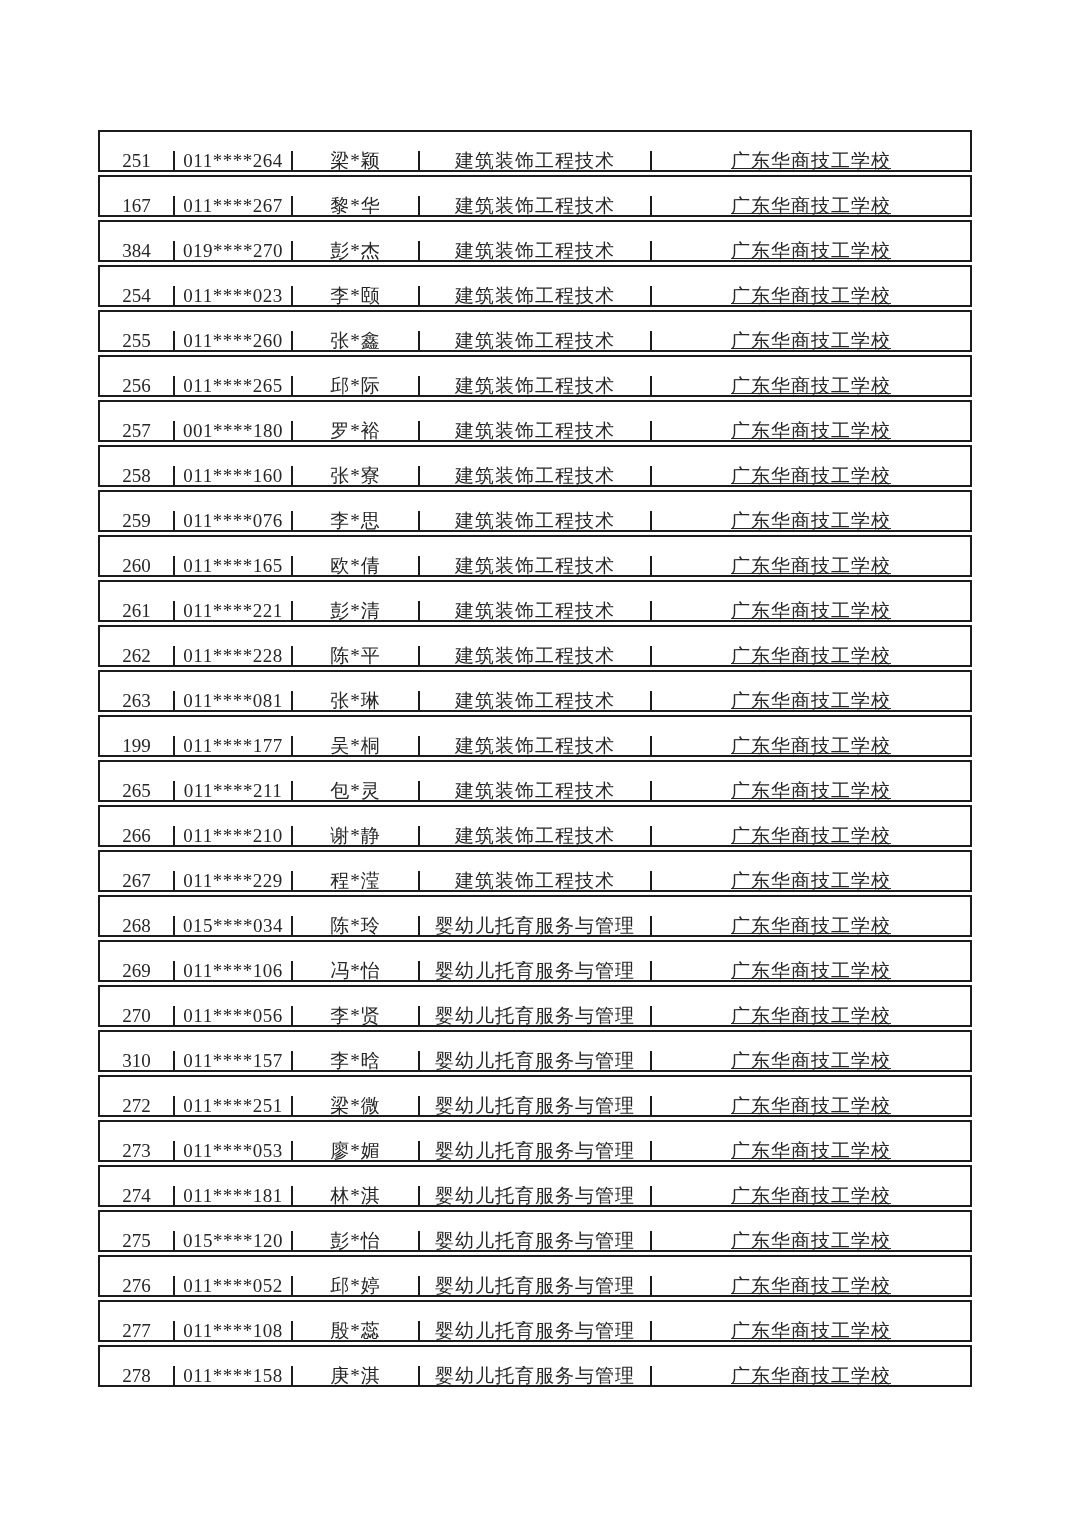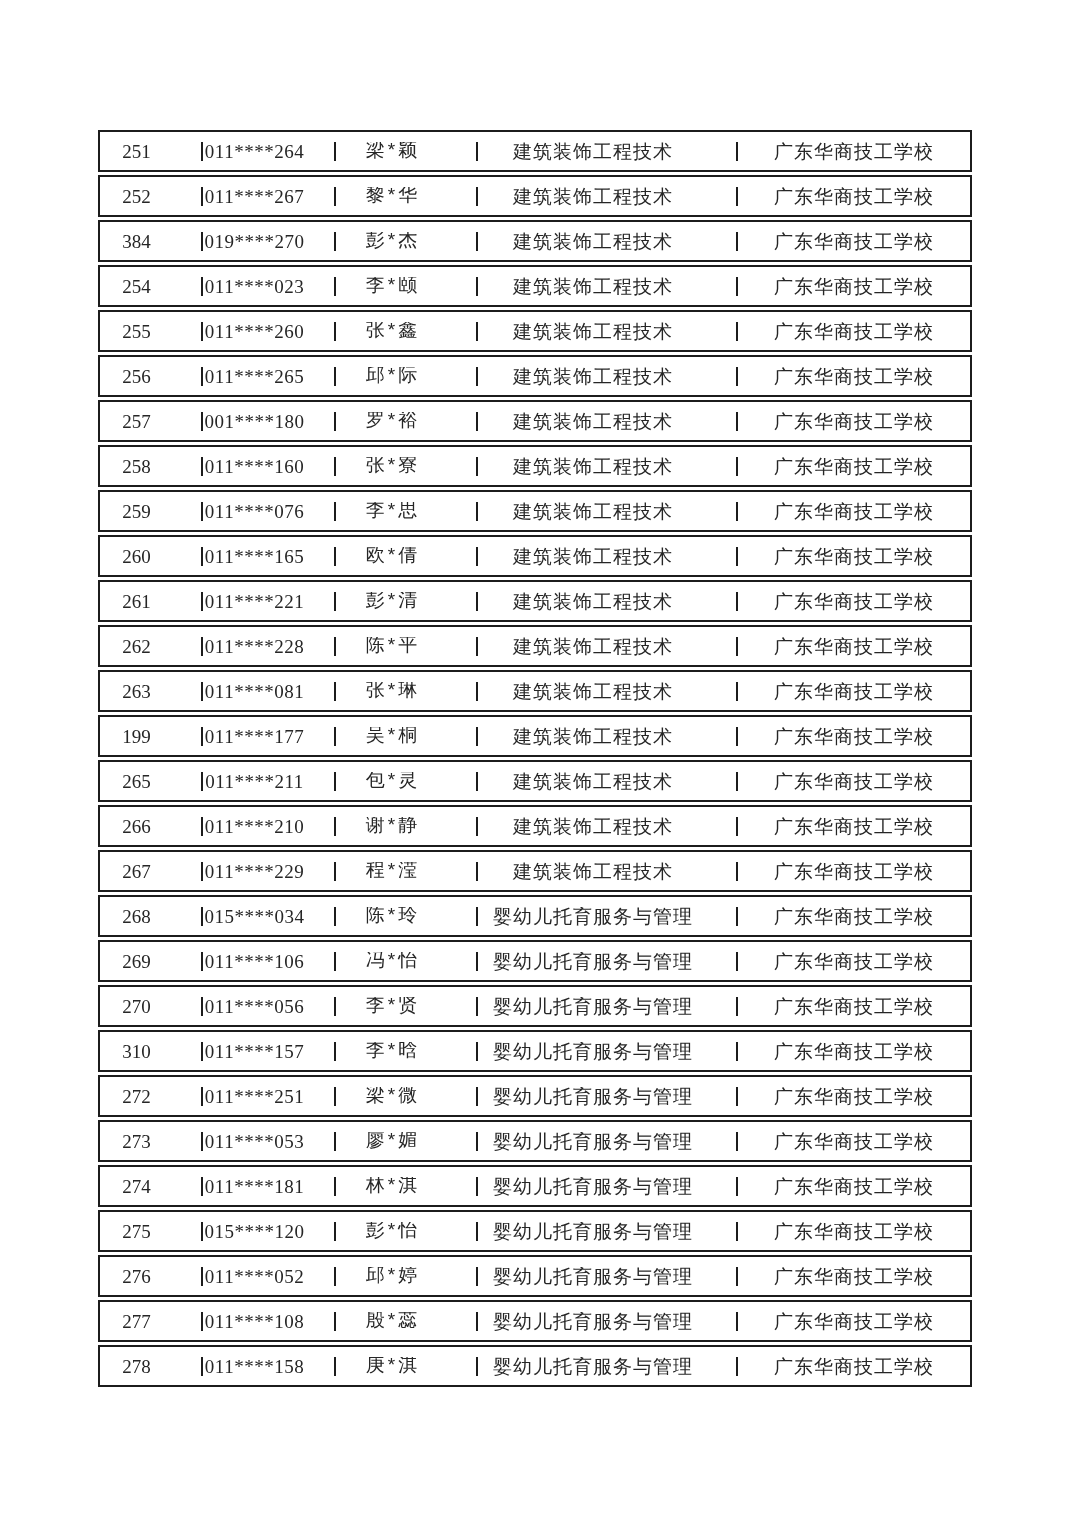--- a/index.html
+++ b/index.html
@@ -16,63 +16,62 @@
     font-family: "Liberation Serif", "DejaVu Serif", serif;
   }
   .admission-table {
     position: absolute;
     left: 98px;
     top: 130px;
     width: 874px;
   }
   .t-row {
     display: flex;
-    align-items: center;
+    align-items: flex-end;
     height: 42px;
     margin-bottom: 3px;
     border: 2px solid #1c1c1c;
     box-sizing: border-box;
     background: #ffffff;
-    gap: 28px;
   }
   .cell {
     display: flex;
     align-items: center;
     justify-content: center;
     box-sizing: border-box;
     color: #262626;
     font-size: 19px;
     line-height: 1;
     white-space: nowrap;
     overflow: hidden;
   }
   .cell + .cell {
     border-left: 2px solid #1c1c1c;
   }
   .c-no     { width: 73px; }
-  .c-id     { width: 105px; letter-spacing: 0.5px; }
-  .c-name   { width: 114px; letter-spacing: 1px; font-family: Liberation Mono, monospace; }
+  .c-id     { width: 118px; letter-spacing: 0.5px; }
+  .c-name   { width: 127px; letter-spacing: 1px; }
   .c-major  { width: 232px; letter-spacing: 1px; }
-  .c-school { flex: 1; letter-spacing: 1px; }
+  .c-school { flex: 1; letter-spacing: 1px; text-decoration: underline; }
 </style>
 </head>
 <body>
 
 <div class="page">
   <div class="admission-table">
   <div class="t-row">
     <div class="cell c-no">251</div>
     <div class="cell c-id">011****264</div>
     <div class="cell c-name">梁*颖</div>
     <div class="cell c-major">建筑装饰工程技术</div>
     <div class="cell c-school">广东华商技工学校</div>
   </div>
 
   <div class="t-row">
-    <div class="cell c-no">252</div>
+    <div class="cell c-no">167</div>
     <div class="cell c-id">011****267</div>
     <div class="cell c-name">黎*华</div>
     <div class="cell c-major">建筑装饰工程技术</div>
     <div class="cell c-school">广东华商技工学校</div>
   </div>
 
   <div class="t-row">
     <div class="cell c-no">384</div>
     <div class="cell c-id">019****270</div>
     <div class="cell c-name">彭*杰</div>

